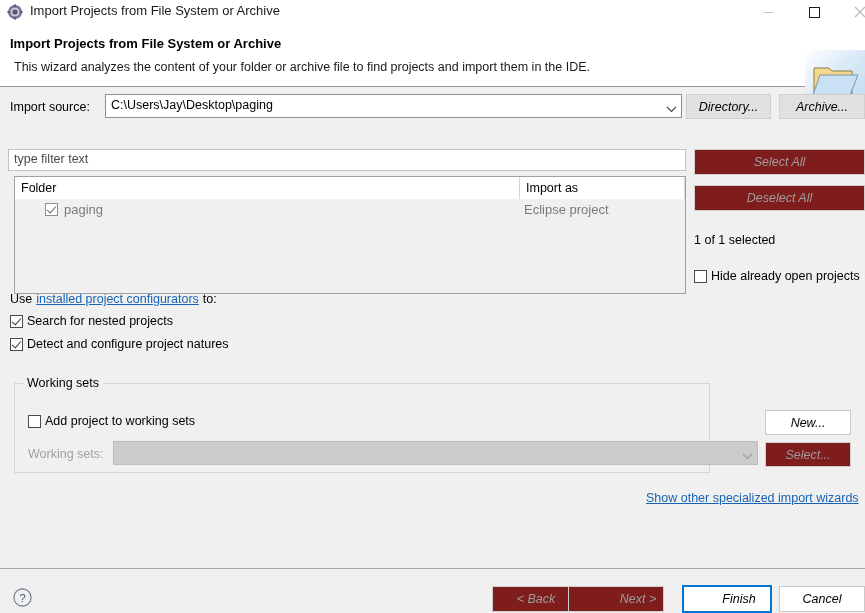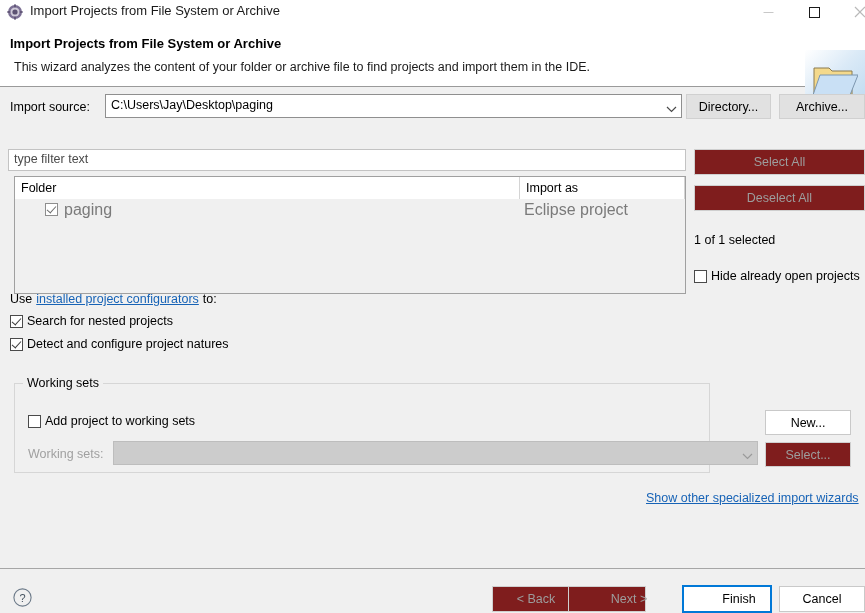--- a/index.html
+++ b/index.html
@@ -105,20 +105,21 @@
   .btn {
     position: absolute;
     background: #e1e1e1;
     border: 1px solid #d0d0d0;
     font-family: "Liberation Sans", sans-serif;
     font-size: 12.5px;
     color: #000;
     display: flex; align-items: center; justify-content: center;
     white-space: nowrap;
     padding: 0;
+    font-style: italic;
   }
   .btn.white { background: #ffffff; border-color: #c9c9c9; }
   .btn.disabled { color: #9d9d9d; background: #7f1d1d; border-color: #cfcfcf; }
   .btn.default { border: 2px solid #0078d7; background: #ffffff; padding-left: 24px; }
 
   
   .table {
     position: absolute;
     border: 1px solid #a0a0a0;
     background: #f0f0f0;
@@ -132,21 +133,21 @@
   .th {
     position: absolute; top: 0; height: 22px;
     font-size: 12.5px; color: #000;
     display: flex; align-items: center;
     padding-left: 6px;
     border-right: 1px solid #d4d4d4;
     white-space: nowrap;
   }
   .table-body { position: absolute; left: 0; top: 22px; right: 0; bottom: 0; background: #f0f0f0; }
   .trow { position: absolute; left: 0; right: 0; height: 21px; }
-  .tcell { position: absolute; top: 0; height: 21px; display: flex; align-items: center; font-size: 16px; white-space: nowrap; }
+  .tcell { position: absolute; top: 0; height: 21px; display: flex; align-items: center; font-size: 13px; white-space: nowrap; }
   .tcell.dim { color: #7a7a7a; }
 
   
   .cb {
     display: inline-block;
     width: 13px; height: 13px;
     border: 1px solid #4a4a4a;
     background: #ffffff;
     position: relative;
     vertical-align: middle;
@@ -332,18 +333,18 @@
 
   <div class="footer">
     <div class="help-icon" style="position:absolute; left:13px; top:19px;">
       <svg width="19" height="19" viewBox="0 0 19 19">
         <circle cx="9.5" cy="9.5" r="8.6" fill="none" stroke="#6c7a89" stroke-width="1.1"></circle>
         <text x="9.5" y="13.6" text-anchor="middle" font-family="Liberation Sans, sans-serif" font-size="11" fill="#44525f">?</text>
       </svg>
     </div>
 
     <button class="btn disabled" style="left:492px; top:17px; width:88px; height:26px;">&lt; Back</button>
-    <button class="btn disabled" style="left:568px; top:17px; width:78px; height:26px;padding-left:44px;">Next &gt;</button>
+    <button class="btn disabled" style="left:568px; top:17px; width:96px; height:26px;padding-left:44px;">Next &gt;</button>
     <button class="btn default" style="left:682px; top:16px; width:90px; height:28px;">Finish</button>
     <button class="btn white" style="left:779px; top:17px; width:86px; height:26px;">Cancel</button>
   </div>
 
 </div>
 
 </body></html>

